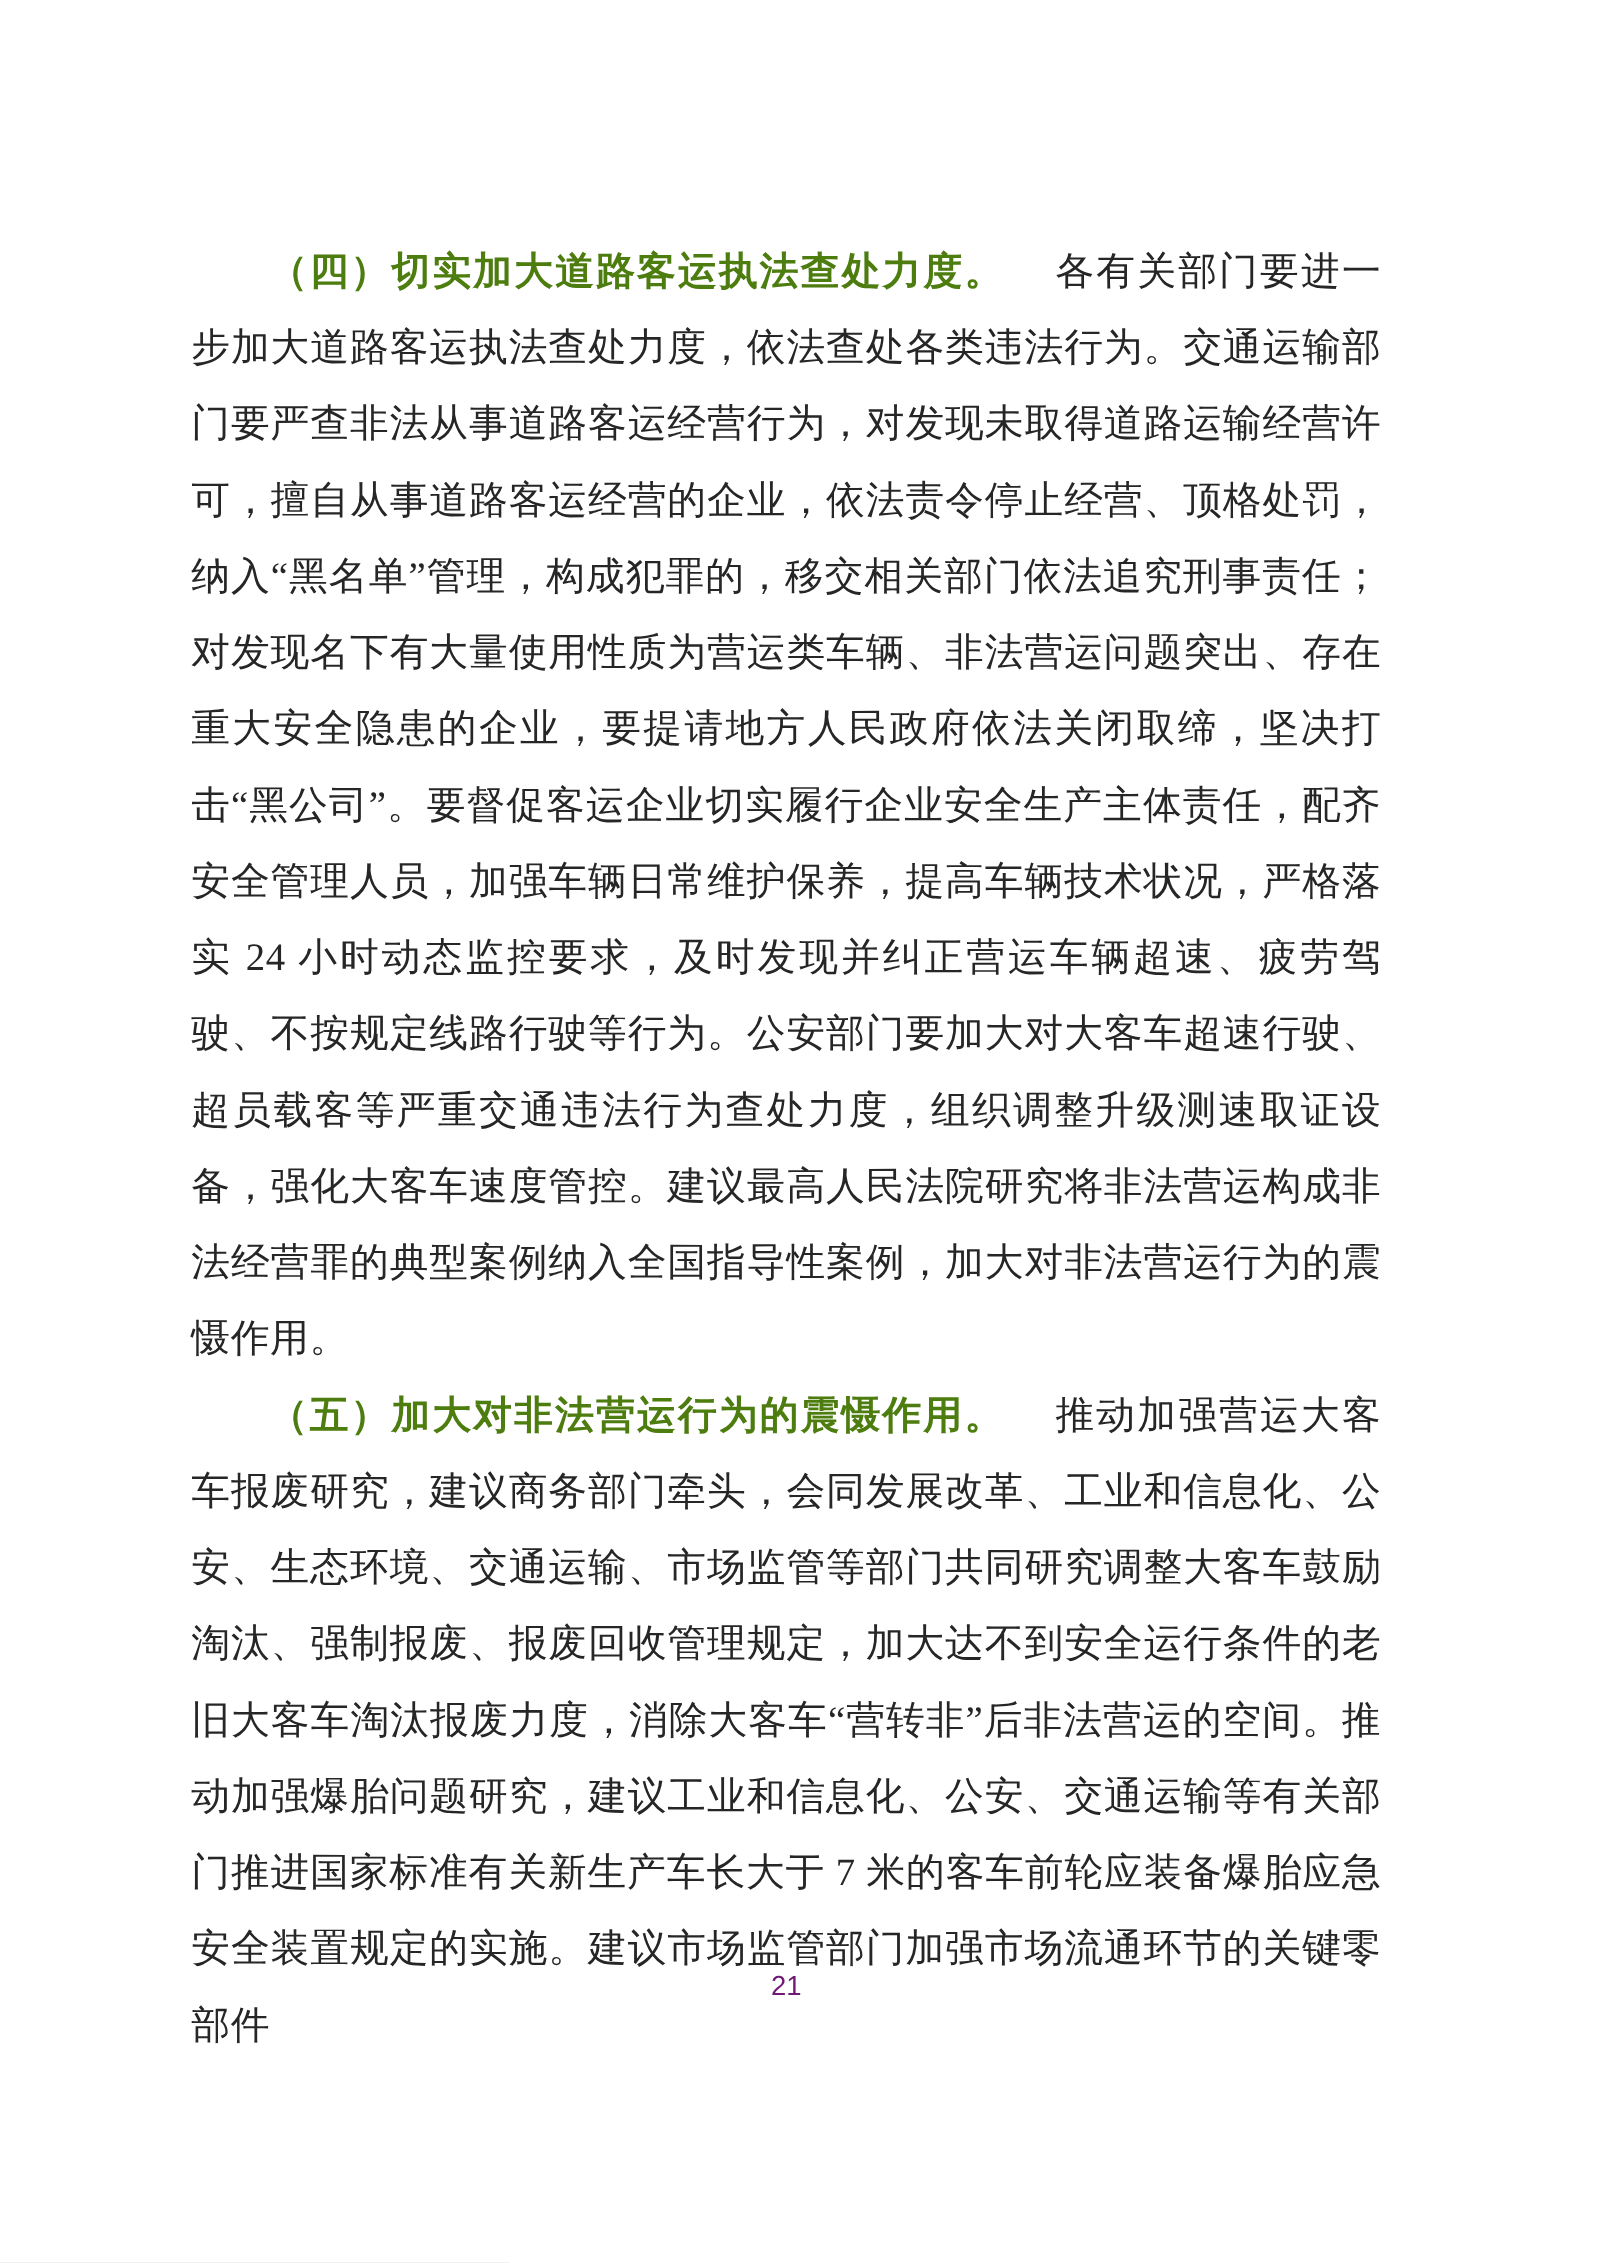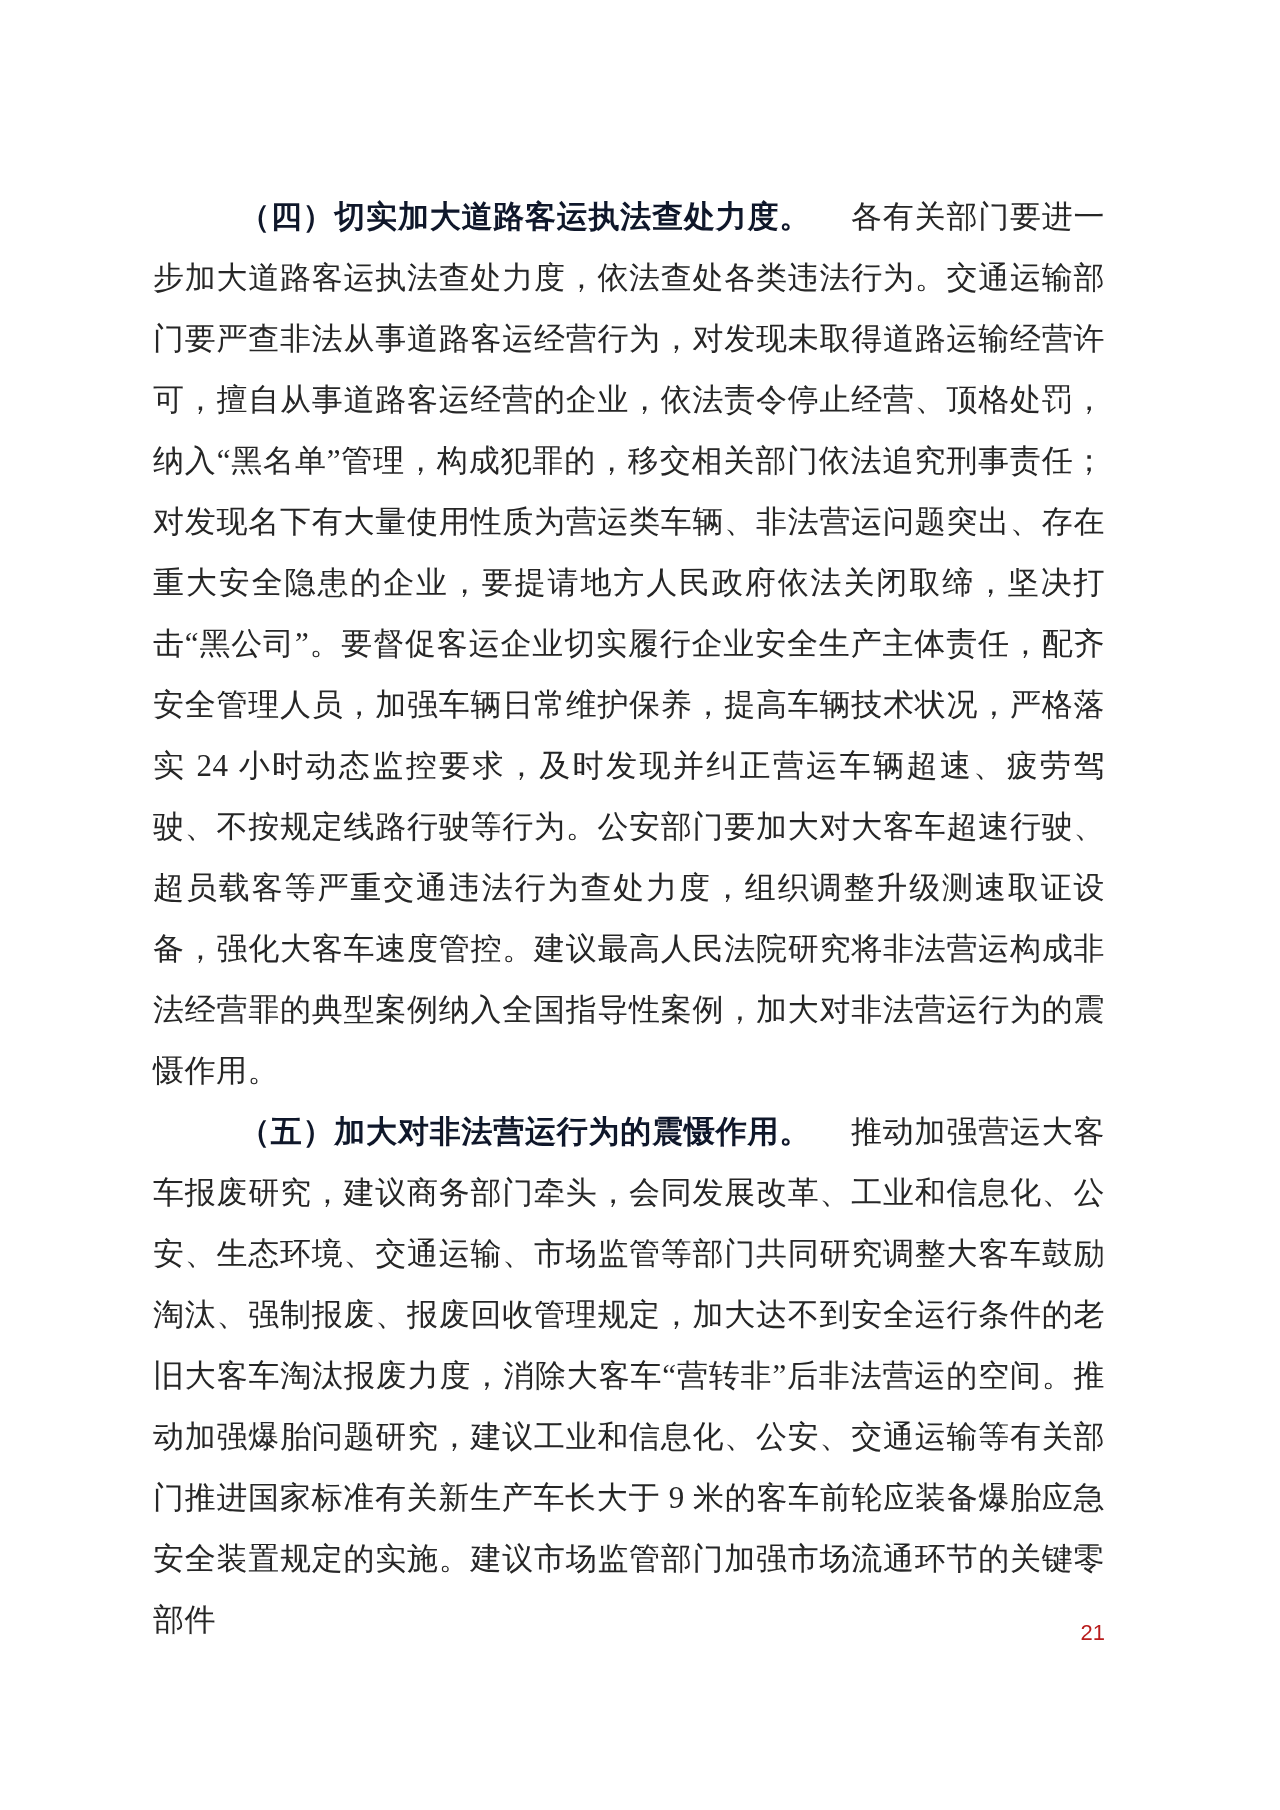--- a/index.html
+++ b/index.html
@@ -26,41 +26,39 @@
     margin: 0;
     text-indent: 2em;
     font-size: 31px;
     line-height: 61px;
     letter-spacing: 0.5px;
     text-align: justify;
     color: #262626;
   }
   .para-heading {
     font-weight: bold;
-    color: #0f172a;
-    margin-left: 24px;
+    color: #4d7c0f;
   }
   .para-body {
     font-weight: normal;
     margin-left: 40px;
   }
   .page-number {
     position: absolute;
     left: 153px;
     width: 952px;
     top: 1576px;
-    text-align: right;
+    text-align: center;
     font-family: "Liberation Sans", "DejaVu Sans", sans-serif;
     font-size: 22px;
-    color: #b91c1c;
-    margin-top: 44px;
+    color: #701a75;
   }
 </style>
 </head>
 <body>
 
 <div class="page">
   <div class="text-block">
     <p class="para"><span class="para-heading">（四）切实加大道路客运执法查处力度。</span><span class="para-body">各有关部门要进一步加大道路客运执法查处力度，依法查处各类违法行为。交通运输部门要严查非法从事道路客运经营行为，对发现未取得道路运输经营许可，擅自从事道路客运经营的企业，依法责令停止经营、顶格处罚，纳入“黑名单”管理，构成犯罪的，移交相关部门依法追究刑事责任；对发现名下有大量使用性质为营运类车辆、非法营运问题突出、存在重大安全隐患的企业，要提请地方人民政府依法关闭取缔，坚决打击“黑公司”。要督促客运企业切实履行企业安全生产主体责任，配齐安全管理人员，加强车辆日常维护保养，提高车辆技术状况，严格落实 24 小时动态监控要求，及时发现并纠正营运车辆超速、疲劳驾驶、不按规定线路行驶等行为。公安部门要加大对大客车超速行驶、超员载客等严重交通违法行为查处力度，组织调整升级测速取证设备，强化大客车速度管控。建议最高人民法院研究将非法营运构成非法经营罪的典型案例纳入全国指导性案例，加大对非法营运行为的震慑作用。</span></p>
-    <p class="para"><span class="para-heading">（五）加大对非法营运行为的震慑作用。</span><span class="para-body">推动加强营运大客车报废研究，建议商务部门牵头，会同发展改革、工业和信息化、公安、生态环境、交通运输、市场监管等部门共同研究调整大客车鼓励淘汰、强制报废、报废回收管理规定，加大达不到安全运行条件的老旧大客车淘汰报废力度，消除大客车“营转非”后非法营运的空间。推动加强爆胎问题研究，建议工业和信息化、公安、交通运输等有关部门推进国家标准有关新生产车长大于 9 米的客车前轮应装备爆胎应急安全装置规定的实施。建议市场监管部门加强市场流通环节的关键零部件</span></p>
+    <p class="para"><span class="para-heading">（五）加大对非法营运行为的震慑作用。</span><span class="para-body">推动加强营运大客车报废研究，建议商务部门牵头，会同发展改革、工业和信息化、公安、生态环境、交通运输、市场监管等部门共同研究调整大客车鼓励淘汰、强制报废、报废回收管理规定，加大达不到安全运行条件的老旧大客车淘汰报废力度，消除大客车“营转非”后非法营运的空间。推动加强爆胎问题研究，建议工业和信息化、公安、交通运输等有关部门推进国家标准有关新生产车长大于 7 米的客车前轮应装备爆胎应急安全装置规定的实施。建议市场监管部门加强市场流通环节的关键零部件</span></p>
   </div>
   <div class="page-number">21</div>
 </div>
 
 </body></html>

